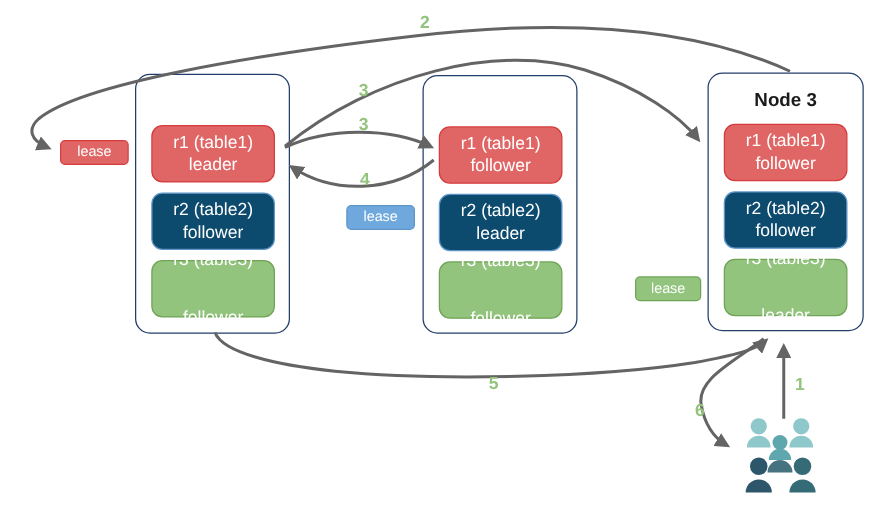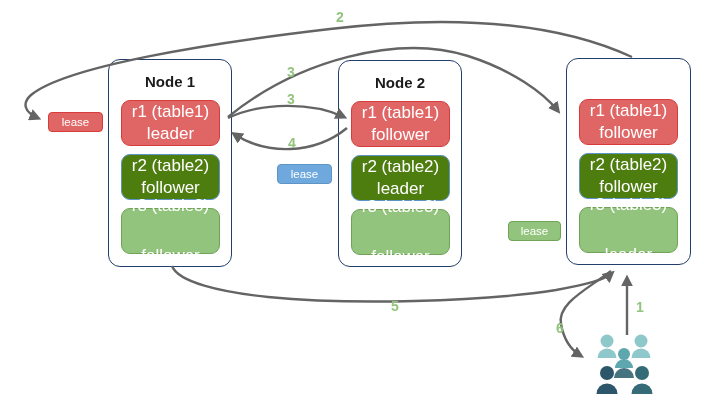--- a/index.html
+++ b/index.html
@@ -12,26 +12,26 @@
     position: absolute; width: 124px; height: 208px;
     background: #ffffff; border: 1.7px solid #223e6b; border-radius: 12px;
     z-index: 1;
   }
   .node-title {
     margin-top: 13px; text-align: center;
     font-weight: bold; font-size: 15px; color: #1b1b1b;
   }
   .replica {
     position: absolute; left: 12px; width: 99px; height: 46px;
-    border-radius: 9px; color: #ffffff; font-size: 17px; line-height: 1.28;
+    border-radius: 9px; color: #ffffff; font-size: 14px; line-height: 1.28;
     display: flex; flex-direction: column; align-items: center; justify-content: center;
     text-align: center;
   }
   .replica.red   { background: #e06666; border: 1.8px solid #d63c3c; top: 40px; }
-  .replica.blue  { background: #4d7c0f; border: 1.8px solid #5d95c7; top: 94px; }
+  .replica.blue  { background: #0c4a6e; border: 1.8px solid #5d95c7; top: 94px; }
   .replica.green { background: #93c47d; border: 1.8px solid #6fa356; top: 148px; gap: 28px; }
   .lease {
     position: absolute; width: 55px; height: 20px; border-radius: 4px;
     color: #ffffff; font-size: 11.5px;
     display: flex; align-items: center; justify-content: center;
     z-index: 3;
     text-align: right;
   }
   .lease.red   { background: #e06666; border: 1.8px solid #d63c3c; }
   .lease.blue  { background: #6fa8dc; border: 1.5px solid #5d95c7; }
@@ -61,52 +61,51 @@
     <path class="arrow" d="M632,57 C552,20 448,15 330,29 C210,43 66,66 31,95 C22,103 24,112 38,118" marker-end="url(#ah)"></path>
     <path class="arrow" d="M228,117 C298,60 398,34 468,56 C512,70 544,93 558,111" marker-end="url(#ah)"></path>
     <path class="arrow" d="M228,118 C262,102 312,102 344,117" marker-end="url(#ah)"></path>
     <path class="arrow" d="M347,128 C314,155 266,155 234,134" marker-end="url(#ah)"></path>
     <path class="arrow" d="M172,266 C178,282 220,292 268,297 C350,305 480,302 556,290 C588,284 604,280 612,273" marker-end="url(#ah)"></path>
     <path class="arrow" d="M627,335 L627,278" marker-end="url(#ah)"></path>
     <path class="arrow" d="M611,271 C588,289 557,303 561,324 C564,341 571,350 581,356" marker-end="url(#ah)"></path>
   </svg>
 
   <div class="node" style="left:108px; top:59px;">
-    <div class="node-title">Node 1</div>
     <div class="replica red">
       <span>r1 (table1)</span>
       <span>leader</span>
     </div>
     <div class="replica blue">
       <span>r2 (table2)</span>
       <span>follower</span>
     </div>
     <div class="replica green">
       <span>r3 (table3)</span>
       <span>follower</span>
     </div>
   </div>
 
   <div class="node" style="left:338px; top:60px; height:207px;">
-    <div class="node-title">Node 2</div>
     <div class="replica red">
       <span>r1 (table1)</span>
       <span>follower</span>
     </div>
     <div class="replica blue">
       <span>r2 (table2)</span>
       <span>leader</span>
     </div>
     <div class="replica green">
       <span>r3 (table3)</span>
       <span>follower</span>
     </div>
   </div>
 
   <div class="node" style="left:566px; top:58px; width:125px; height:207px;">
+    <div class="node-title">Node 3</div>
     <div class="replica red">
       <span>r1 (table1)</span>
       <span>follower</span>
     </div>
     <div class="replica blue">
       <span>r2 (table2)</span>
       <span>follower</span>
     </div>
     <div class="replica green">
       <span>r3 (table3)</span>

